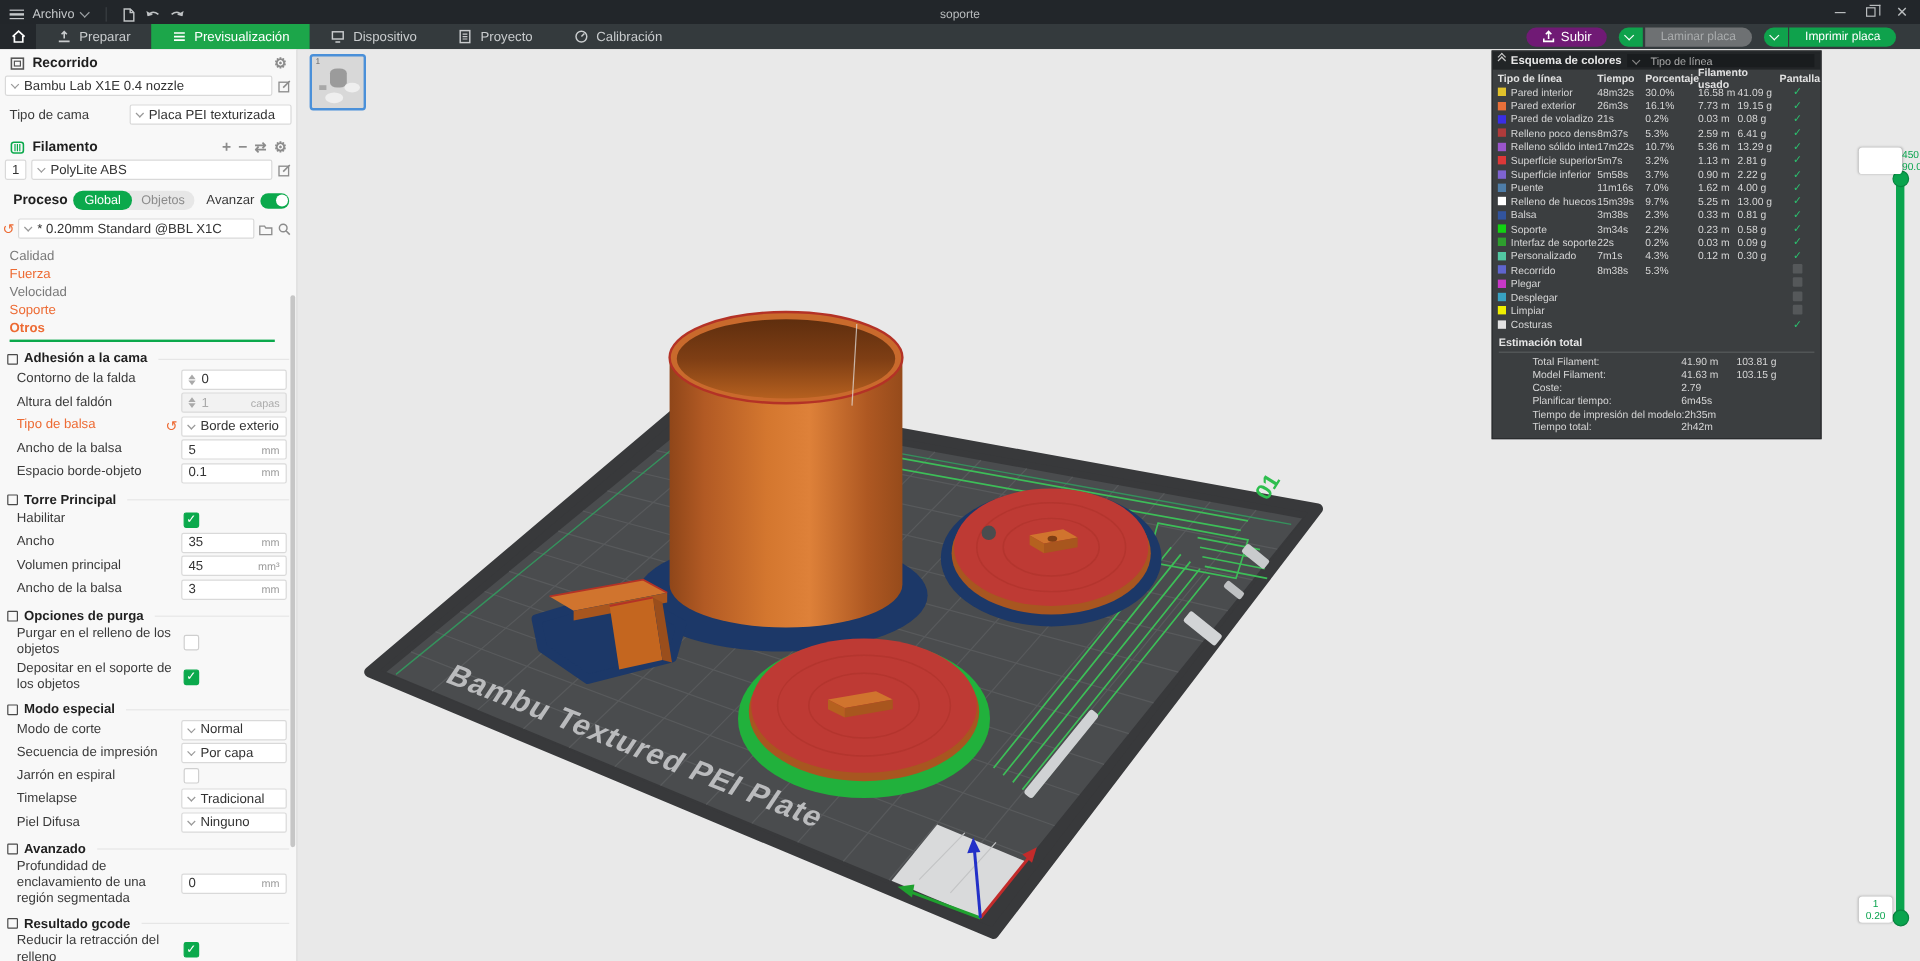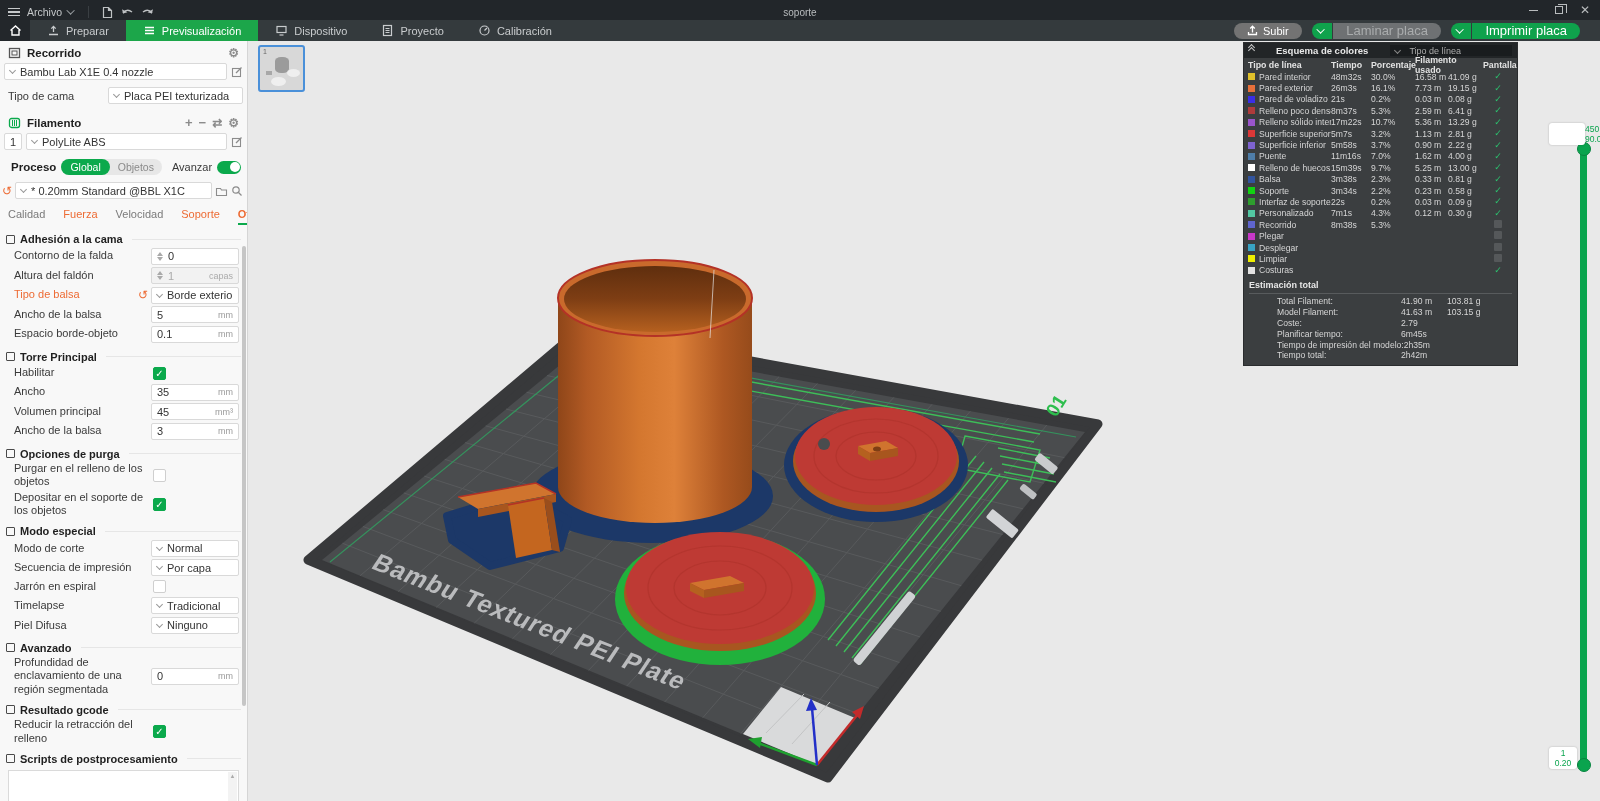--- a/index.html
+++ b/index.html
@@ -21,25 +21,25 @@
   .win-close { font-size:12px; line-height:10px; }
 
   
   #tabbar { position:absolute; left:0; top:20px; width:1600px; height:21px; background:#343A3D; display:flex; align-items:stretch; }
   .home-btn { width:30px; background:#23272B; display:flex; align-items:center; justify-content:center; }
   .tab { display:flex; align-items:center; gap:6px; padding:0 17px; color:#C9CCCE; font-size:11px; }
   .tab.active { background:#1CA64A; color:#fff; }
   .tab svg { flex:none; }
   .actions { position:absolute; right:20px; top:2.5px; display:flex; gap:10px; align-items:center; }
   .btn { height:16px; border-radius:9px; display:flex; align-items:center; justify-content:center; font-size:11px; color:#fff; }
-  .btn-solid { background:#737373; padding:0 13px; gap:5px; }
+  .btn-solid { background:#701a75; padding:0 13px; gap:5px; }
   .split { display:flex; }
   .chev-seg { width:20px; height:16px; border-radius:9px 0 0 9px; background:#0FA24C; display:flex; align-items:center; justify-content:center; margin-right:1.5px; }
   .chev-seg .chev-dn { border-color:#fff; }
-  .main-seg { height:16px; border-radius:0 9px 9px 0; padding:0 13px; display:flex; align-items:center; font-size:13px; }
+  .main-seg { height:16px; border-radius:0 9px 9px 0; padding:0 13px; display:flex; align-items:center; font-size:10px; }
   .seg-disabled { background:#6E7173; color:#A9ACAD; }
   .seg-green { background:#0FA24C; color:#fff; }
 
   
   #sidebar { position:absolute; left:0; top:41px; width:248px; height:760px; background:#F8F8F8; border-right:1px solid #D5D5D5; font-size:11px; color:#3A3A3A; overflow:hidden; }
   .side-head { display:flex; align-items:center; gap:6px; margin:6px 8px 2px 8px; font-weight:bold; font-size:11.5px; color:#1E1E1E; }
   .side-head .grow { flex:1; }
   .glyph { color:#8C8C8C; font-size:12px; line-height:12px; }
   .fld { display:flex; align-items:center; height:17px; background:#fff; border:1px solid #D9D9D9; border-radius:2px; padding:0 5px; font-size:11px; color:#333; }
   .fld .v { flex:1; white-space:nowrap; overflow:hidden; }
@@ -53,21 +53,21 @@
   .bed-row .lab { width:100px; }
   .proc-row { display:flex; align-items:center; margin:9px 6px 0 6px; gap:5px; }
   .pill-group { background:#E7E7E7; border-radius:9px; height:16px; display:flex; align-items:center; font-size:10.5px; }
   .pill-on { background:#0BA94C; color:#fff; border-radius:9px; padding:0 9px; height:16px; display:flex; align-items:center; }
   .pill-off { color:#8A8A8A; padding:0 8px; }
   .toggle { width:24px; height:13px; background:#0BA94C; border-radius:7px; position:relative; flex:none; }
   .toggle:after { content:""; position:absolute; right:1.5px; top:1.5px; width:10px; height:10px; border-radius:50%; background:#fff; }
   .preset-row { display:flex; align-items:center; margin:7px 4px 0 2px; gap:3px; }
   .preset-row .fld { flex:1; }
   .undo-orange { color:#ED6B34; font-size:12px; line-height:12px; }
-  .param-tabs { display:flex; gap:0; margin:9px 0 0 8px; font-size:11px; }
+  .param-tabs { display:flex; gap:0; margin:9px 0 0 8px; font-size:11px;flex-direction:column; }
   .param-tabs span { margin-right:18px; color:#7A7A7A; padding-bottom:3px; }
   .param-tabs .modified { color:#ED6B34; }
   .param-tabs .active { color:#ED6B34; font-weight:bold; border-bottom:2px solid #0BA94C; }
   #settings { margin-top:3px; }
   .sec-header { display:flex; align-items:center; gap:5px; margin:8px 6px 2px 6px; font-weight:bold; font-size:11px; color:#1F1F1F; }
   .sec-icon { width:9px; height:9px; border:1.3px solid #4A4A4A; border-radius:1px; flex:none; }
   .sec-rule { flex:1; border-top:1px solid #E6E6E6; margin-left:4px; }
   .set-row { display:flex; align-items:center; margin:2.5px 8px 2.5px 14px; min-height:16px; }
   .set-label { flex:1; padding-right:4px; line-height:1.2; color:#3A3A3A; }
   .set-label.modified { color:#ED6B34; }
@@ -87,21 +87,21 @@
   #scene { position:absolute; left:0; top:0; }
   #plate-thumb { position:absolute; left:10px; top:4px; width:47px; height:47px; background:#D8D8D8; border:2px solid #4A90D9; border-radius:3px; }
   #plate-thumb .num { position:absolute; left:3px; top:1px; font-size:7px; color:#666; }
   .mini-cyl { position:absolute; left:15px; top:10px; width:14px; height:16px; background:#9B9B9B; border-radius:6px/4px; }
   .mini-disc1 { position:absolute; left:27px; top:22px; width:13px; height:8px; background:#EFEFEF; border-radius:50%; }
   .mini-disc2 { position:absolute; left:11px; top:30px; width:15px; height:9px; background:#EFEFEF; border-radius:50%; }
   .mini-brk { position:absolute; left:6px; top:24px; width:6px; height:4px; background:#A8A8A8; }
 
   
   #cpanel { position:absolute; left:995px; top:1px; width:275px; background:#3B3E40; color:#D6D6D6; font-size:8.6px; border:1px solid #2A2C2E; }
-  .cp-head { height:15px; background:#222527; display:flex; align-items:center; padding:0 5px; gap:22px; }
+  .cp-head { height:15px; background:#222527; display:flex; align-items:center; padding:0 5px; gap:5px; }
   .cp-collapse { display:flex; flex-direction:column; gap:1px; }
   .cp-collapse i { width:5px; height:5px; border-left:1.4px solid #C8C8C8; border-top:1.4px solid #C8C8C8; transform:rotate(45deg); display:block; margin-top:-3px; }
   .cp-title { font-weight:bold; font-size:9.5px; color:#E8E8E8; white-space:nowrap; }
   .cp-dd { flex:1; height:11px; background:#191C1E; display:flex; align-items:center; gap:4px; padding:0 5px; color:#ABABAB; font-size:9px; }
   .cp-dd .chev { border-color:#888; margin-top:-1px; }
   .cp-cols { display:flex; align-items:center; height:13px; font-weight:bold; color:#E2E2E2; padding:0 4px; font-size:8.8px; }
   .cp-row { display:flex; align-items:center; height:11.4px; padding:0 4px; }
   .c-nm { flex:1; white-space:nowrap; overflow:hidden; display:flex; align-items:center; gap:4px; }
   .sw { width:7px; height:7px; flex:none; }
   .c-tm { width:40px; flex:none; }

